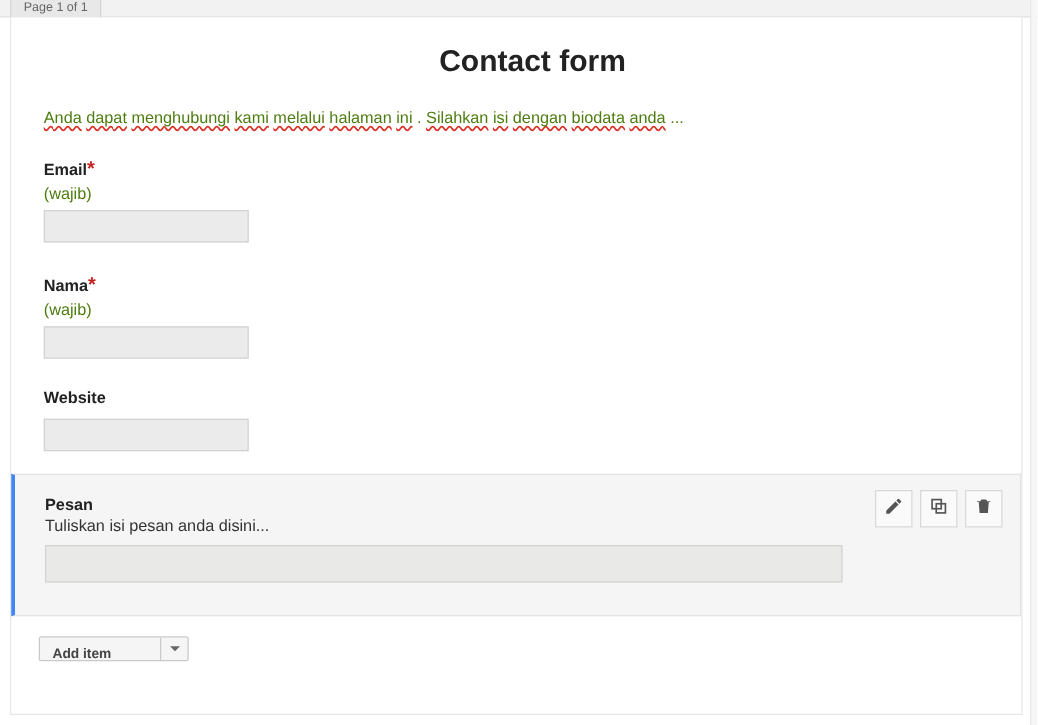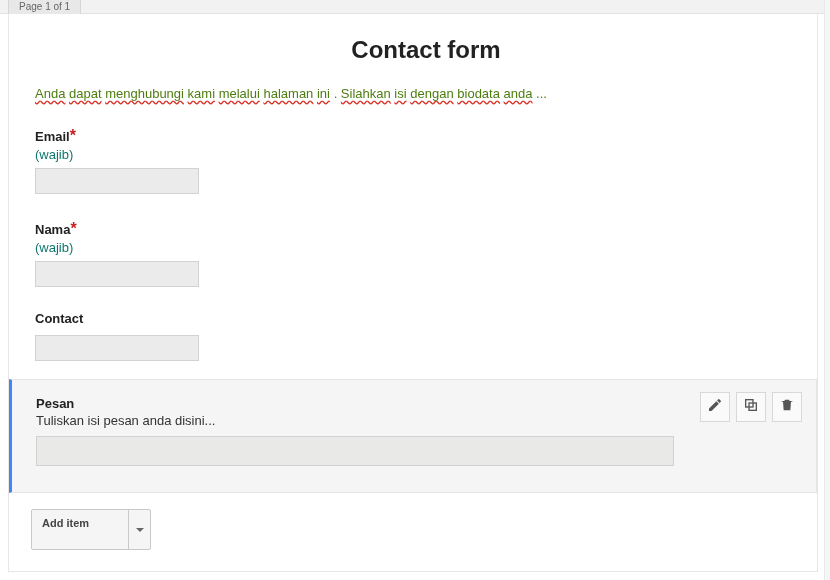--- a/index.html
+++ b/index.html
@@ -60,21 +60,21 @@
     padding: 26px 26px 0 26px;
   }
   .q-label {
     font-size: 13px;
     font-weight: bold;
     color: #222;
   }
   .q-star { color: #c5221f; font-weight: bold; }
   .q-hint {
     font-size: 13px;
-    color: #0f766e;
+    color: #4d7c0f;
     margin-top: 2px;
   }
   .q-input {
     margin-top: 6px;
     width: 164px;
     height: 26px;
     background: #ebebeb;
     border: 1px solid #d2d2d2;
   }
   .q-selected {
@@ -114,21 +114,21 @@
   }
   .tool-btn svg { width: 16px; height: 16px; }
   .add-item-wrap {
     padding: 16px 0 0 22px;
   }
   .add-item {
     display: inline-flex;
     border: 1px solid #c9c9c9;
     background: #f5f5f5;
     border-radius: 2px;
-    height: 41px;
+    height: 20px;
     overflow: hidden;
     cursor: pointer;
     gap: 29px;
   }
   .add-item-label {
     font-size: 11px;
     font-weight: bold;
     color: #444;
     padding: 0 10px;
     line-height: 26px;
@@ -170,21 +170,21 @@
     <div class="q-input"></div>
   </div>
 
   <div class="q-block">
     <span class="q-label">Nama</span><span class="q-star">*</span>
     <div class="q-hint">(wajib)</div>
     <div class="q-input"></div>
   </div>
 
   <div class="q-block" style="padding-top:22px;">
-    <span class="q-label">Contact</span>
+    <span class="q-label">Website</span>
     <div class="q-input" style="margin-top:8px;"></div>
   </div>
 
   <div class="q-selected">
     <div class="q-tools">
       <div class="tool-btn">
         <span>
           <svg viewBox="0 0 24 24" fill="#555">
               <path d="M3 17.25V21h3.75L17.81 9.94l-3.75-3.75L3 17.25zM20.71 7.04a1 1 0 0 0 0-1.41l-2.34-2.34a1 1 0 0 0-1.41 0l-1.83 1.83 3.75 3.75 1.83-1.83z"></path>
             </svg>

